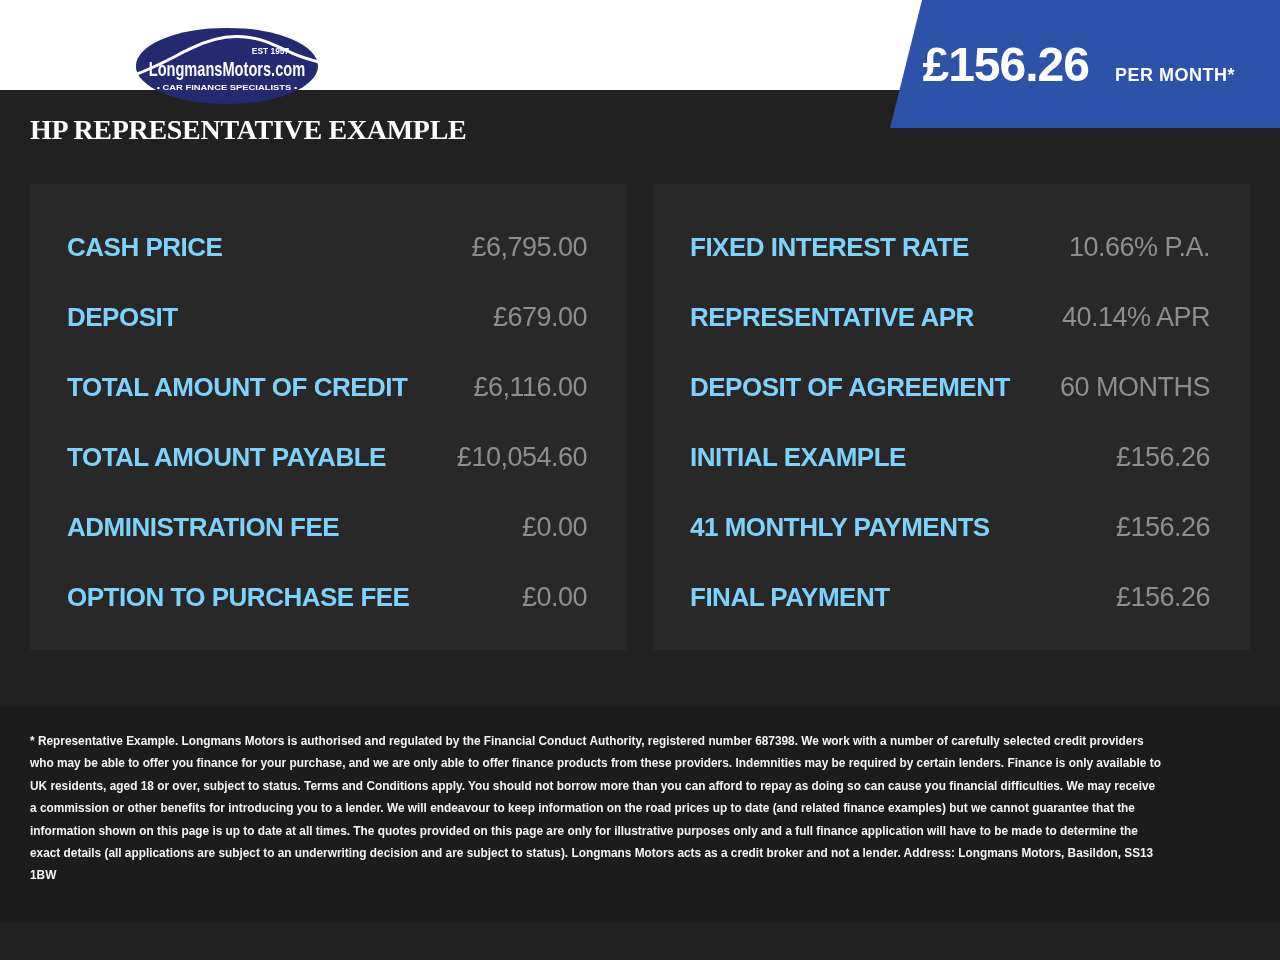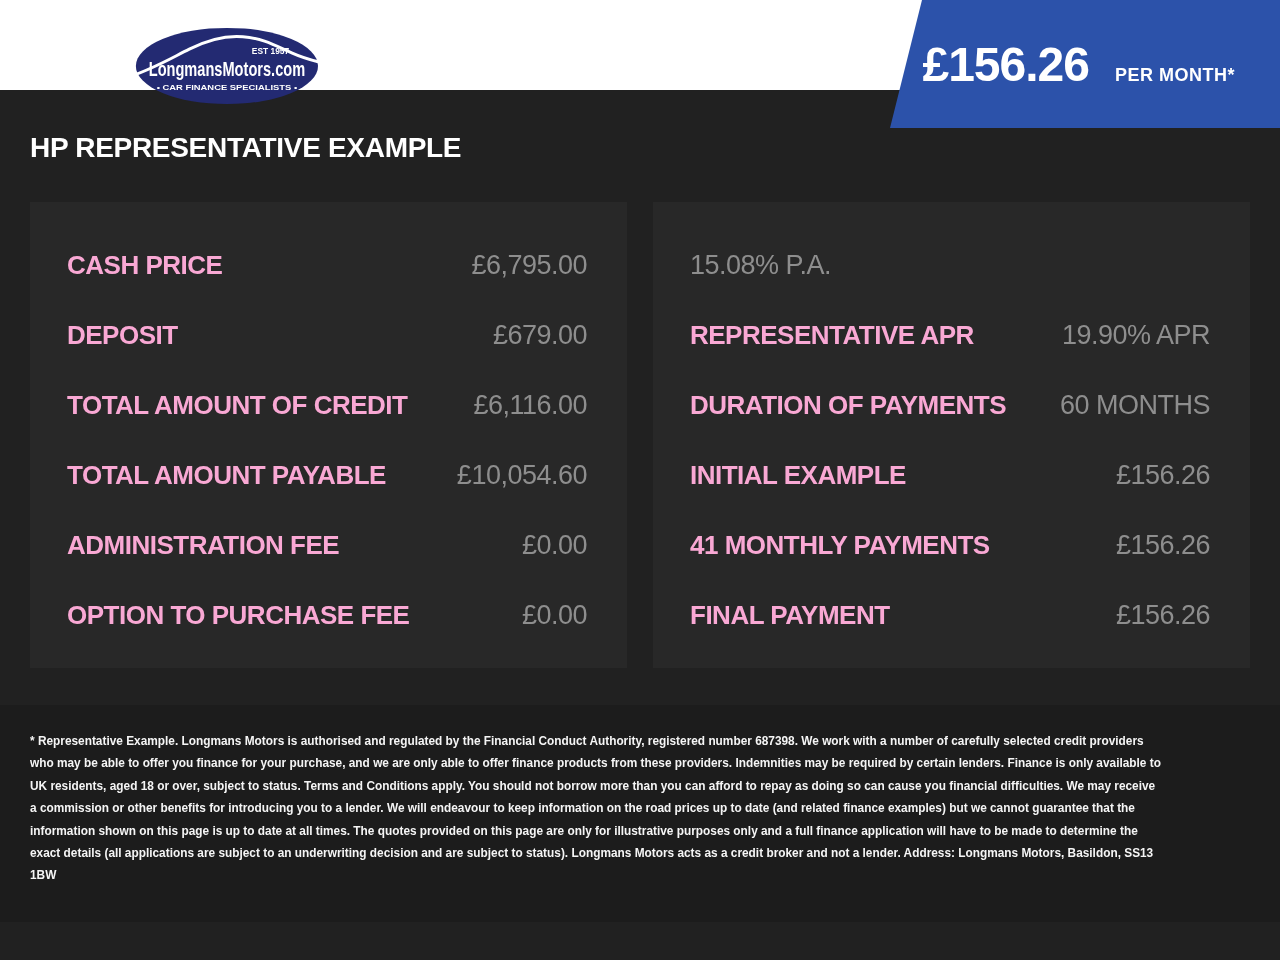--- a/index.html
+++ b/index.html
@@ -15,25 +15,25 @@
     position:absolute; top:0; left:885px; width:395px; height:128px;
     background:#2c52aa;
     clip-path:polygon(37px 0, 100% 0, 100% 100%, 5px 100%);
     display:flex; align-items:center; justify-content:flex-end;
     padding-right:45px;
   }
   .price-inner { display:flex; align-items:baseline; }
   .price-amount { color:#ffffff; font-size:48px; font-weight:bold; letter-spacing:-1px; }
   .price-period { color:#ffffff; font-size:18px; font-weight:bold; margin-left:26px; letter-spacing:0.5px; }
   .main { height:615px; padding:0 30px; }
-  .page-title { color:#ffffff; font-size:28px; font-weight:bold; letter-spacing:-0.3px; padding-top:42px; line-height:32px; }
+  .page-title { color:#ffffff; font-size:28px; font-weight:bold; letter-spacing:-0.3px; padding-top:24px; line-height:32px;font-family:Liberation Serif, serif; }
   .panels { display:flex; gap:26px; margin-top:38px; }
   .panel { width:597px; height:466px; background:#282828; padding:28px 40px 0 37px; }
   .finance-row { height:70px; display:flex; justify-content:space-between; align-items:center; }
-  .row-label { color:#f9a8d4; font-size:26px; font-weight:bold; letter-spacing:-0.5px; white-space:nowrap; }
+  .row-label { color:#7dd3fc; font-size:26px; font-weight:bold; letter-spacing:-0.5px; white-space:nowrap; }
   .row-value { color:#8e8e8e; font-size:27px; font-weight:normal; letter-spacing:-0.5px; white-space:nowrap; }
   .footer { height:217px; background:#1c1c1c; padding:25px 0 16px 30px; overflow:hidden; }
   .disclaimer {
     width:1292px;
     transform:scaleX(0.878);
     transform-origin:left top;
     color:#f5f5f5; font-size:13.5px; font-weight:bold; line-height:22.4px;
   }
 </style>
 </head>
@@ -84,28 +84,29 @@
         <span class="row-value">£0.00</span>
       </div>
       <div class="finance-row">
         <span class="row-label">OPTION TO PURCHASE FEE</span>
         <span class="row-value">£0.00</span>
       </div>
     </div>
 
     <div class="panel">
       <div class="finance-row">
-        <span class="row-value">15.08% P.A.</span>
+        <span class="row-label">FIXED INTEREST RATE</span>
+        <span class="row-value">10.66% P.A.</span>
       </div>
       <div class="finance-row">
         <span class="row-label">REPRESENTATIVE APR</span>
-        <span class="row-value">19.90% APR</span>
+        <span class="row-value">40.14% APR</span>
       </div>
       <div class="finance-row">
-        <span class="row-label">DURATION OF PAYMENTS</span>
+        <span class="row-label">DEPOSIT OF AGREEMENT</span>
         <span class="row-value">60 MONTHS</span>
       </div>
       <div class="finance-row">
         <span class="row-label">INITIAL EXAMPLE</span>
         <span class="row-value">£156.26</span>
       </div>
       <div class="finance-row">
         <span class="row-label">41 MONTHLY PAYMENTS</span>
         <span class="row-value">£156.26</span>
       </div>

